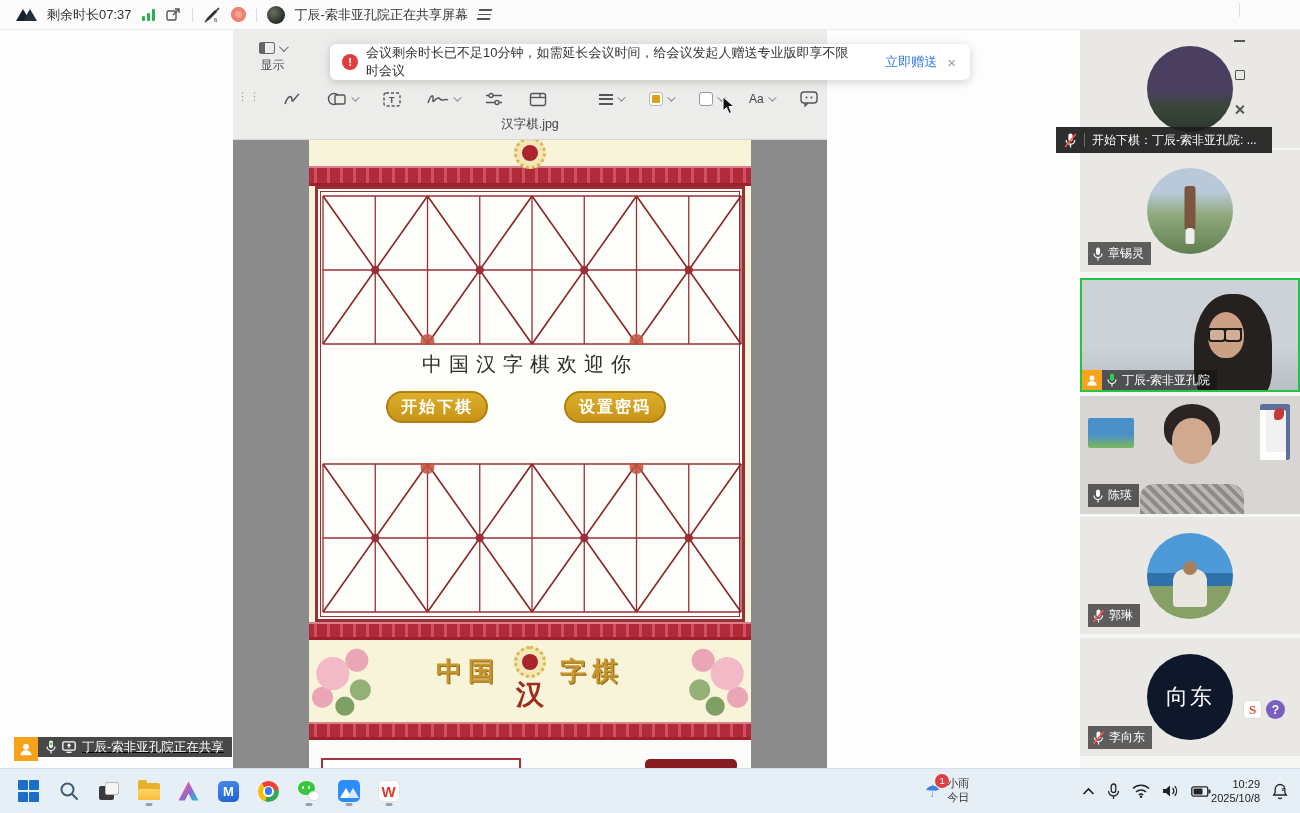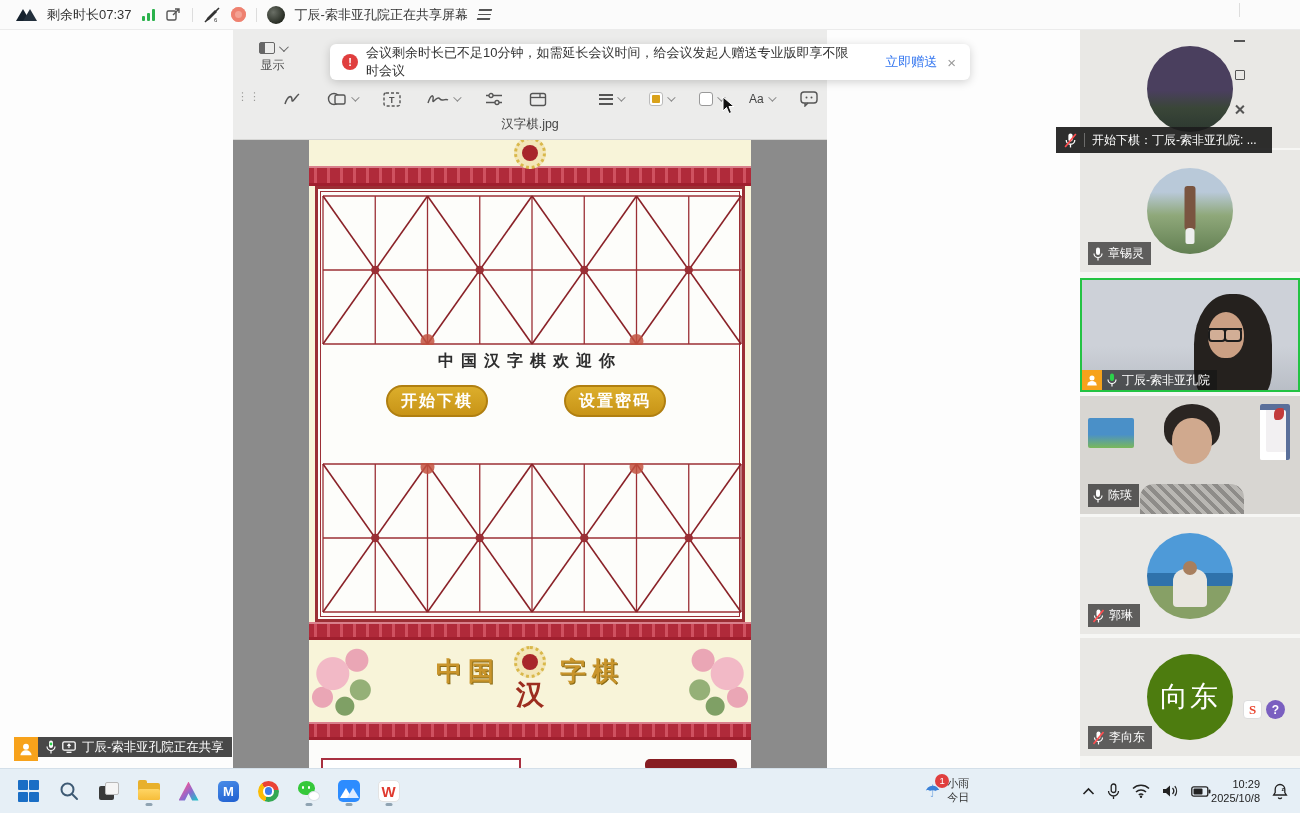--- a/index.html
+++ b/index.html
@@ -67,21 +67,21 @@
   .emblem { position:absolute; left:50%; top:-3px; transform:translateX(-50%); width:32px; height:32px; border-radius:50%;
             background:#f3e6b8; border:3px dotted #d9b84a; display:flex; align-items:center; justify-content:center; }
   .emblem i { width:16px; height:16px; border-radius:50%; background:#a8252b; }
   .band { height:20px; background:repeating-linear-gradient(90deg,#b02a3a 0 5px,#cf5160 5px 8px,#b02a3a 8px 13px);
           border-top:2px solid #d9808c; border-bottom:3px solid #a01f2e; }
   .band.thin { height:18px; }
   .framewrap { height:436px; background:#f8f4d9; padding:0 6px; }
   .frame { height:100%; background:#fdfdfa; border:3px solid #9b2f35; box-shadow:inset 0 0 0 2px #fdfdfa, inset 0 0 0 3px #9b2f35; padding:6px 2px; }
   .grid { display:block; }
   .river { height:118px; text-align:center; font-family:"Liberation Serif", serif; color:#2d2d2d; position:relative; }
-  .river .l1 { padding-top:6px; font-size:16px; letter-spacing:7px; font-weight:bold; }
+  .river .l1 { padding-top:6px; font-size:20px; letter-spacing:7px; font-weight:normal; }
   .river .l2 { margin-top:7px; font-size:18px; letter-spacing:5px; font-weight:bold; }
   .btnrow { margin-top:13px; display:flex; justify-content:space-between; padding:0 74px 0 66px; }
   .goldbtn { min-width:102px; height:32px; border-radius:17px; background:linear-gradient(#dcae2b,#c89417);
              border:2px solid #b07f10; color:#fff; font-size:16px; font-weight:bold; letter-spacing:2px;
              font-family:"Liberation Serif", serif; display:flex; align-items:center; justify-content:center; }
   .brand { height:82px; background:#f8f4d9; position:relative; display:flex; align-items:flex-start; justify-content:center; gap:10px; padding-top:14px; }
   .gold-t { color:#c9952c; font-weight:bold; font-size:26px; letter-spacing:6px; text-shadow:1px 1px 0 #8a6a14; font-family:"Liberation Serif", serif; }
   .brand .mid { position:relative; width:40px; height:54px; }
   .brand .mid .emblem { top:-8px; }
   .han { position:absolute; left:50%; top:22px; transform:translateX(-50%); color:#9c2d1f; font-size:28px; font-weight:bold; font-family:"Liberation Serif", serif; }
@@ -104,21 +104,21 @@
   .tile.active { border:2px solid #23c343; }
   .avwrap { position:absolute; inset:0; display:flex; align-items:center; justify-content:center; }
   .av { width:86px; height:86px; border-radius:50%; position:relative; overflow:hidden; }
   .av.night { background:linear-gradient(180deg,#4a3f5e 0 52%,#3a4638 72%,#2c3830 100%); }
   .av.tree  { background:linear-gradient(180deg,#b9c9d9 0 28%,#8fa87a 55%,#627f52 100%); }
   .av.tree .trunk { position:absolute; left:50%; top:18px; transform:translateX(-50%); width:11px; height:44px; background:#7a5540; border-radius:3px; }
   .av.tree .pers { position:absolute; left:50%; bottom:10px; transform:translateX(-50%); width:9px; height:16px; background:#eee; border-radius:4px 4px 2px 2px; }
   .av.sea { background:linear-gradient(180deg,#4e9ad8 0 46%,#2f72ab 46% 62%,#87a066 62% 100%); }
   .av.sea .pers { position:absolute; left:50%; bottom:12px; transform:translateX(-50%); width:34px; height:38px; background:#e9e6e0; border-radius:12px 12px 4px 4px; }
   .av.sea .head { position:absolute; left:50%; bottom:44px; transform:translateX(-50%); width:14px; height:14px; border-radius:50%; background:#a87f5e; }
-  .av.blue { background:#4d7c0f; display:flex; align-items:center; justify-content:center; color:#fff; font-size:28px; letter-spacing:2px; }
+  .av.blue { background:#0f172a; display:flex; align-items:center; justify-content:center; color:#fff; font-size:22px; letter-spacing:2px; }
   .vid1 { background:linear-gradient(180deg,#cdd1d8 0 60%,#b9bec6 100%); }
   .vid1 .hair { position:absolute; left:112px; top:14px; width:78px; height:110px; background:#25211e; border-radius:46% 46% 30% 30%; }
   .vid1 .face { position:absolute; left:126px; top:32px; width:36px; height:46px; background:#cba084; border-radius:50% 50% 46% 46%; }
   .vid1 .gl { position:absolute; left:126px; top:48px; width:34px; height:10px; border-top:2px solid #1c1c1c; }
   .vid1 .gl::before,.vid1 .gl::after { content:""; position:absolute; top:-2px; width:14px; height:10px; border:2px solid #1c1c1c; border-radius:4px; background:rgba(255,255,255,.15); }
   .vid1 .gl::before { left:0; } .vid1 .gl::after { right:0; }
   .vid2 { background:#d8d6d2; }
   .vid2 .paintL { position:absolute; left:8px; top:22px; width:46px; height:30px; background:linear-gradient(180deg,#4a90c8 0 55%,#7ab85a 100%); border-radius:2px; }
   .vid2 .paintR { position:absolute; right:10px; top:8px; width:30px; height:56px; background:#f2f0f2;
                   box-shadow:inset -4px 6px 0 #5a6f9a, inset 6px -8px 0 #fff; border-radius:2px; }
@@ -131,21 +131,21 @@
   .chip .dark { background:rgba(22,22,22,.66); color:#fff; font-size:12px; padding:3px 7px 3px 5px; display:flex; align-items:center; gap:5px; }
   .hostsq { width:20px; height:20px; background:#f7a21b; display:flex; align-items:center; justify-content:center; flex:0 0 auto; }
 
   
   .toast { position:absolute; left:1056px; top:127px; width:216px; height:26px; background:rgba(28,28,28,.92); z-index:30;
            display:flex; align-items:center; gap:7px; padding:0 8px; color:#fff; font-size:12px; }
   .toast .sep { width:1px; height:14px; background:rgba(255,255,255,.3); }
   .toast .txt { white-space:nowrap; overflow:hidden; text-overflow:ellipsis; }
 
   
-  .sharebadge { position:absolute; left:14px; top:737px; height:20px; display:flex; align-items:stretch; z-index:30; }
+  .sharebadge { position:absolute; left:14px; top:737px; height:20px; display:flex; align-items:stretch; z-index:30;text-decoration:underline; }
   .sharebadge .hostsq { width:24px; height:24px; }
   .sharebadge .dark { background:rgba(40,40,40,.85); color:#fff; font-size:12.5px; display:flex; align-items:center; gap:6px; padding:0 8px; }
 
   
   .ime { position:absolute; left:1243px; top:700px; display:flex; gap:4px; z-index:25; }
   .ime .sg { width:19px; height:19px; background:#fff; border:1px solid #ddd; border-radius:4px; color:#e8442e; font-weight:bold; font-size:13px; display:flex; align-items:center; justify-content:center; font-family:"Liberation Serif",serif; }
   .ime .hp { width:19px; height:19px; background:#7a5fc0; border-radius:50%; color:#fff; font-size:12px; font-weight:bold; display:flex; align-items:center; justify-content:center; }
 
   
   .taskbar { position:absolute; left:0; right:0; bottom:0; height:45px; background:#e6eff6; border-top:1px solid #d3dfe9; z-index:60; }

